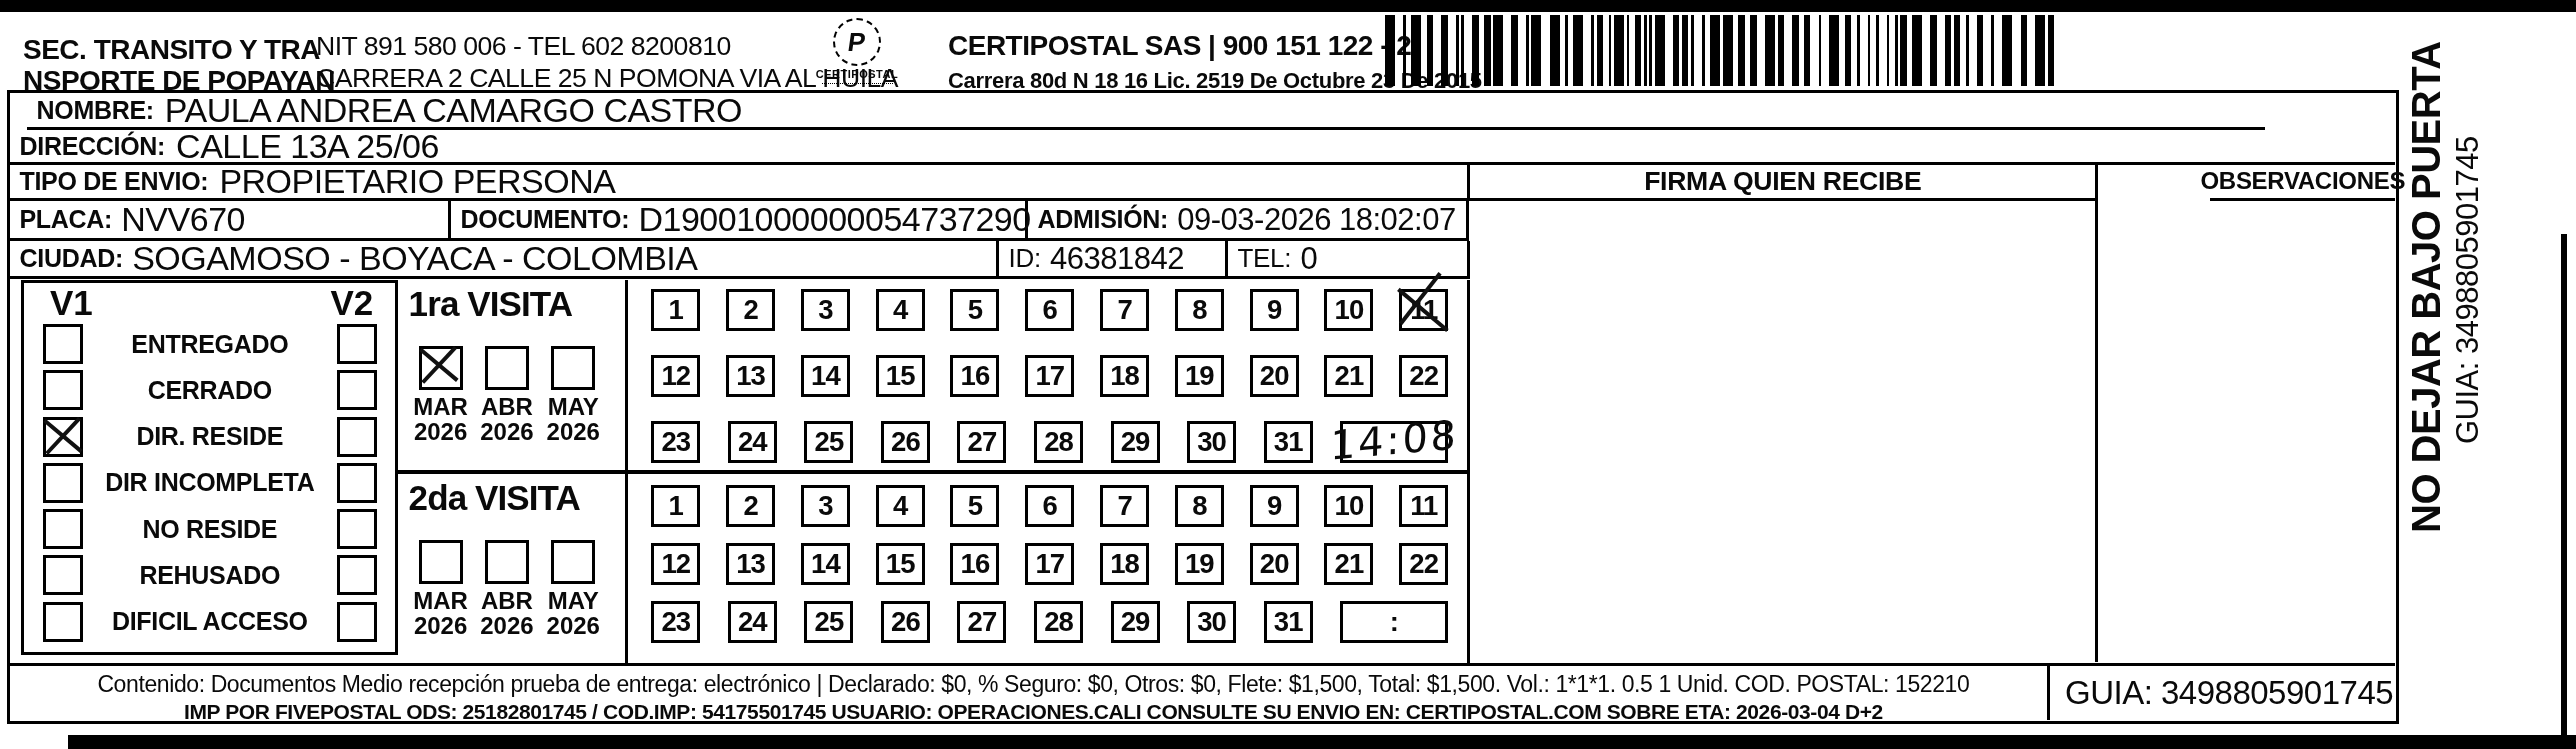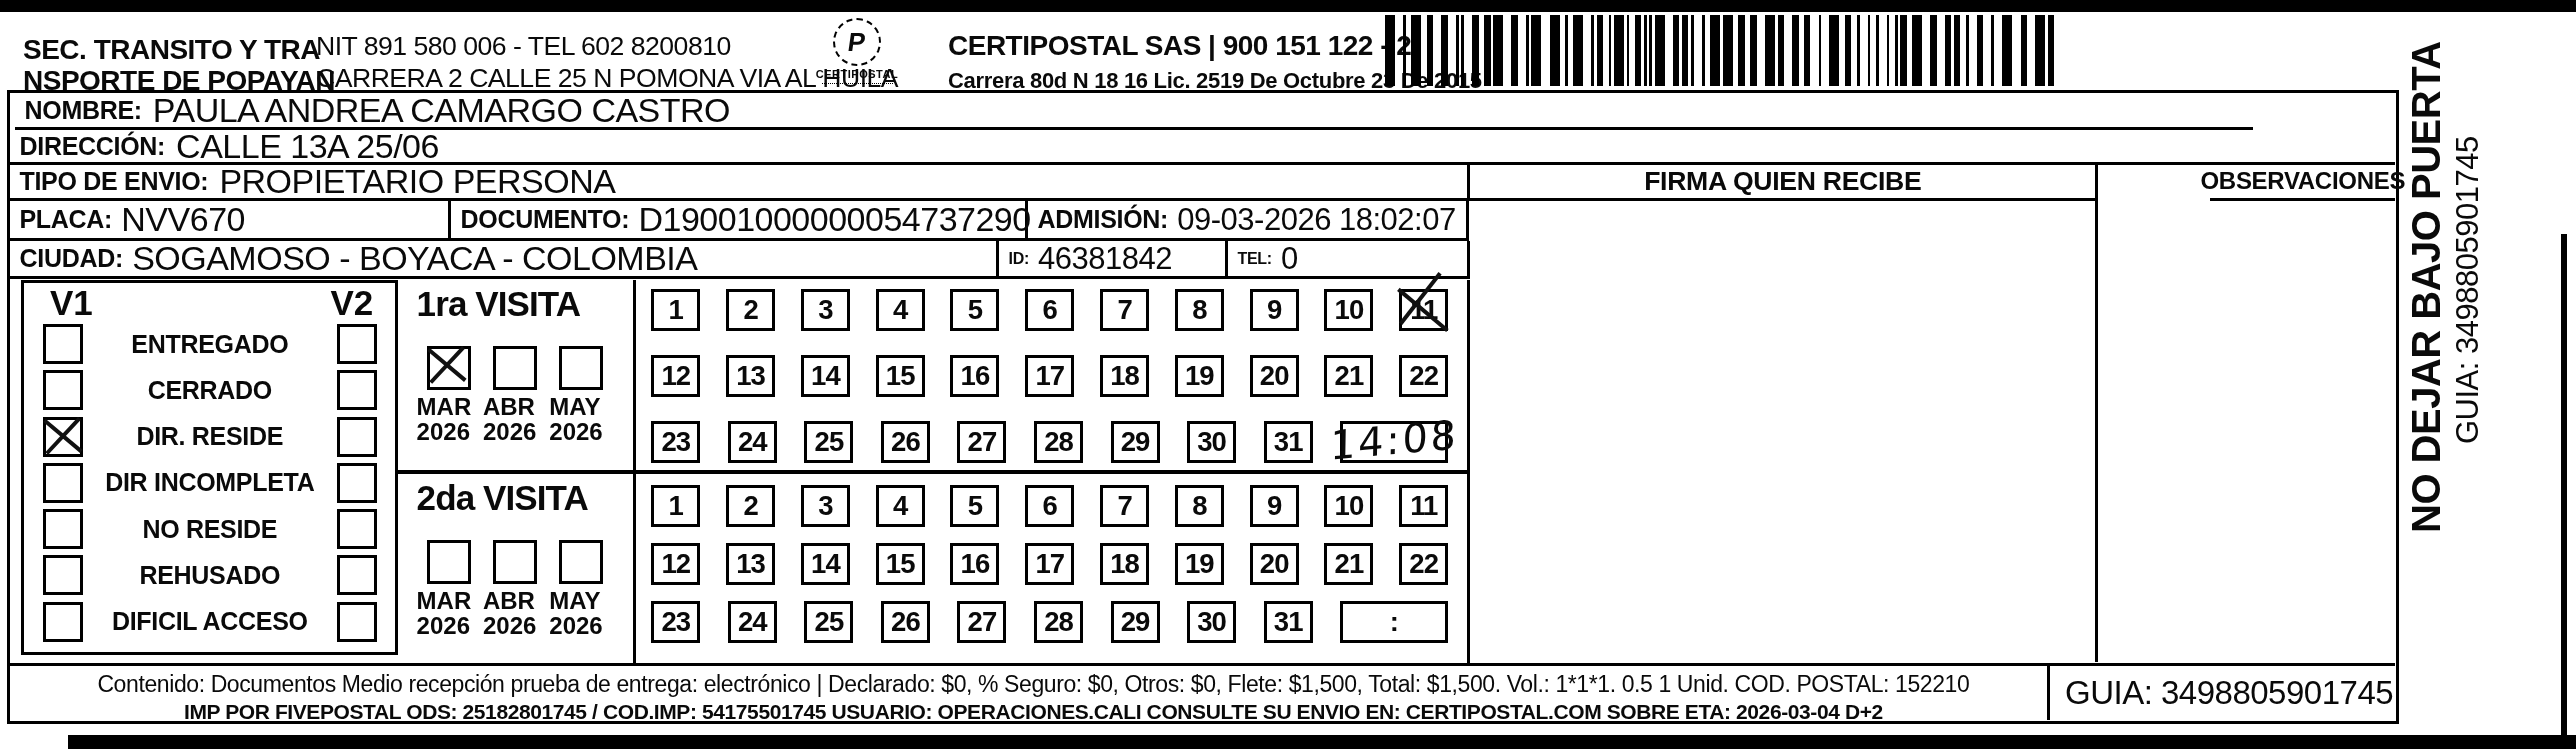--- a/index.html
+++ b/index.html
@@ -27,25 +27,25 @@
   .carrier { left: 948px; top: 30px; }
   .carrier-l1 { font-size: 28px; font-weight: 700; letter-spacing: -0.5px; }
   .carrier-l2 { font-size: 22px; font-weight: 700; margin-top: 5.5px; letter-spacing: -0.3px; }
   .barcode { left: 1385px; top: 14.7px; width: 689px; height: 71px; display: flex; overflow: hidden; }
   .barcode .bar { height: 100%; background: #000; flex: none; }
 
   
   .main { left: 7.3px; top: 90px; width: 2392px; height: 634px; border: 3.7px solid #000; }
   .row { position: absolute; display: flex; align-items: center; gap: 11px; padding-left: 9.2px; }
   .lbl { font-weight: 700; font-size: 25px; letter-spacing: -0.3px; white-space: nowrap; }
-  .lbl-sm { font-weight: 700; font-size: 16px; letter-spacing: -0.3px; white-space: nowrap; }
+  .lbl-sm { font-weight: 400; font-size: 26px; letter-spacing: -0.3px; white-space: nowrap; }
   .val { font-size: 34px; letter-spacing: -0.5px; white-space: nowrap; }
   .val-md { font-size: 31px; letter-spacing: -0.5px; white-space: nowrap; }
 
-  .row-nombre    { left: 5px; top: 0;   width: 2238px; height: 37px; border-bottom: 3.7px solid #000; }
+  .row-nombre    { left: 17px; top: 0;   width: 2238px; height: 37px; border-bottom: 3.7px solid #000; }
   .row-direccion { left: 0; top: 37px; width: 2385px; height: 35px; border-bottom: 3.7px solid #000; }
   .row-tipo      { left: 0; top: 71px; width: 1460px; height: 37px; border-bottom: 3.7px solid #000; border-right: 3.7px solid #000; }
   .cell { position: absolute; display: flex; align-items: center; gap: 9.2px; padding-left: 9.2px;
           border-bottom: 3.7px solid #000; border-right: 3.7px solid #000; height: 100%; }
   .band-placa  { left: 0; top: 108px; width: 1460px; height: 40px; position: absolute; }
   .cell-placa     { left: 0;      width: 441px; }
   .cell-documento { left: 441px;  width: 577px; }
   .cell-admision  { left: 1018px; width: 441px; }
   .band-ciudad { left: 0; top: 148px; width: 1460px; height: 38px; position: absolute; }
   .cell-ciudad { left: 0;      width: 989px; }
@@ -60,26 +60,26 @@
   .status-rows { flex: 1; display: flex; flex-direction: column; justify-content: space-around; }
   .status-row { display: flex; align-items: center; }
   .status-label { flex: 1; text-align: center; font-weight: 700; font-size: 25px; letter-spacing: -0.3px; }
   .checkbox { width: 40px; height: 40px; border: 3.7px solid #000; position: relative; flex: none; }
   .checkbox.checked::before, .checkbox.checked::after {
     content: ""; position: absolute; left: -6.4px; top: 14.7px; width: 48px; height: 3.7px; background: #111;
   }
   .checkbox.checked::before { transform: rotate(40deg); }
   .checkbox.checked::after  { transform: rotate(-47deg); }
 
-  .visit-panel { position: absolute; left: 388px; width: 238px; padding: 3.7px 0 0 18.3px; }
+  .visit-panel { position: absolute; left: 380px; width: 238px; padding: 3.7px 0 0 18.3px; }
   .visit1-panel { top: 0; height: 194px; border-right: 3.7px solid #000; }
   .visit2-panel { top: 194px; height: 189px; border-right: 3.7px solid #000; }
   .visit-title { font-size: 35px; font-weight: 700; letter-spacing: -0.9px; white-space: nowrap; }
   .months { display: flex; justify-content: space-between; margin-top: 22px; padding-right: 20px; }
-  .month-group { text-align: left; width: 64px; }
+  .month-group { text-align: center; width: 64px; }
   .month-cb { width: 44px; height: 44px; margin: 0 auto; }
   .month-name, .month-year { font-size: 24px; font-weight: 700; line-height: 25px; }
   .month-name { margin-top: 4.6px; }
   .h-divider { position: absolute; left: 388px; top: 190px; width: 1071px; height: 3.7px; background: #000; }
 
   .calendar { position: absolute; left: 641px; width: 797px; display: flex; flex-direction: column; justify-content: space-between; }
   .calendar1 { top: 9.2px; height: 174px; }
   .calendar2 { top: 205px; height: 158px; }
   .cal-row { display: flex; justify-content: space-between; }
   .day-box { width: 49px; height: 42px; border: 3.7px solid #000; display: flex; align-items: center; justify-content: center;

